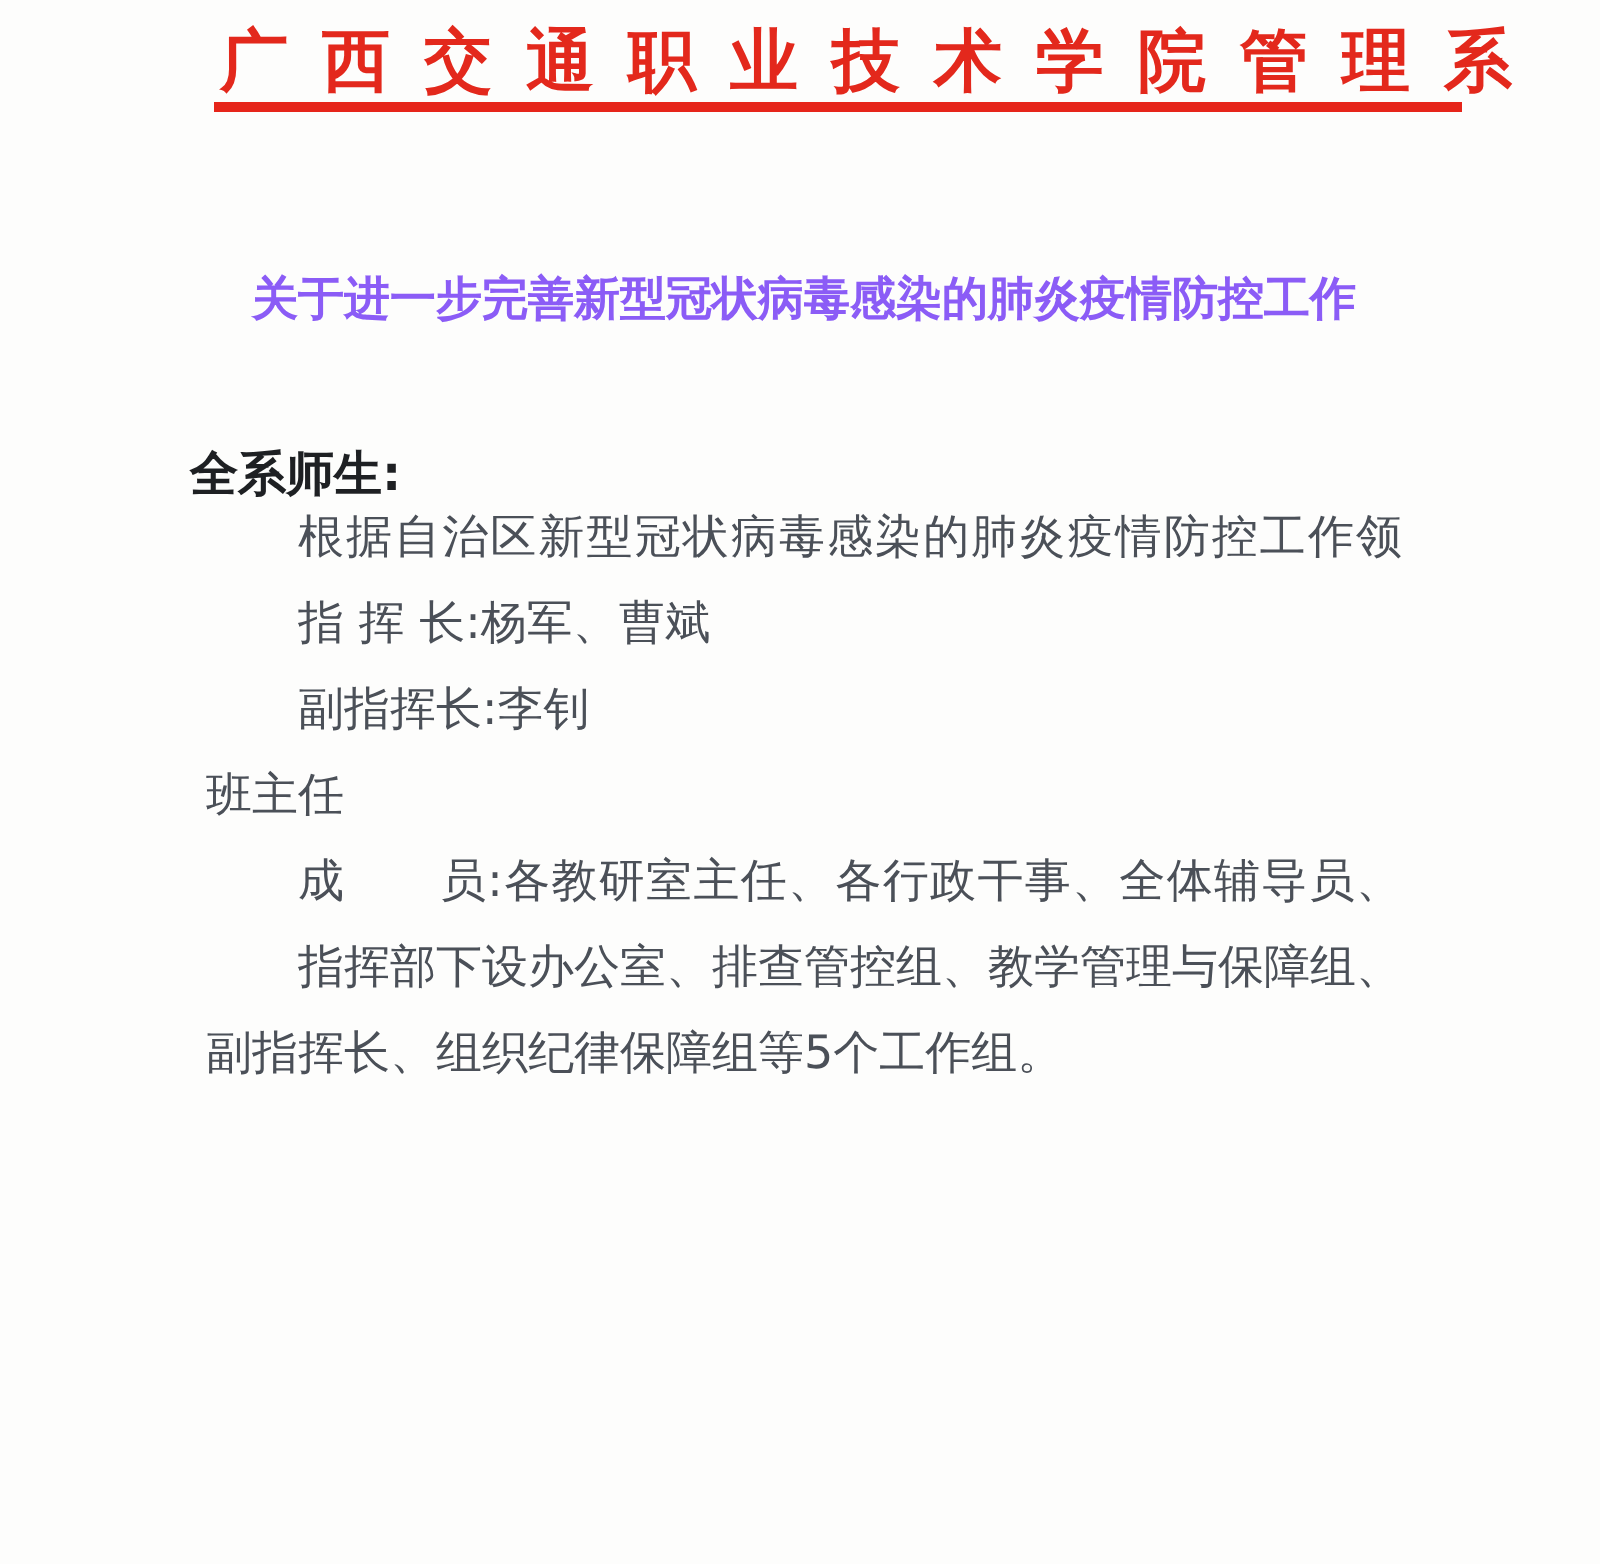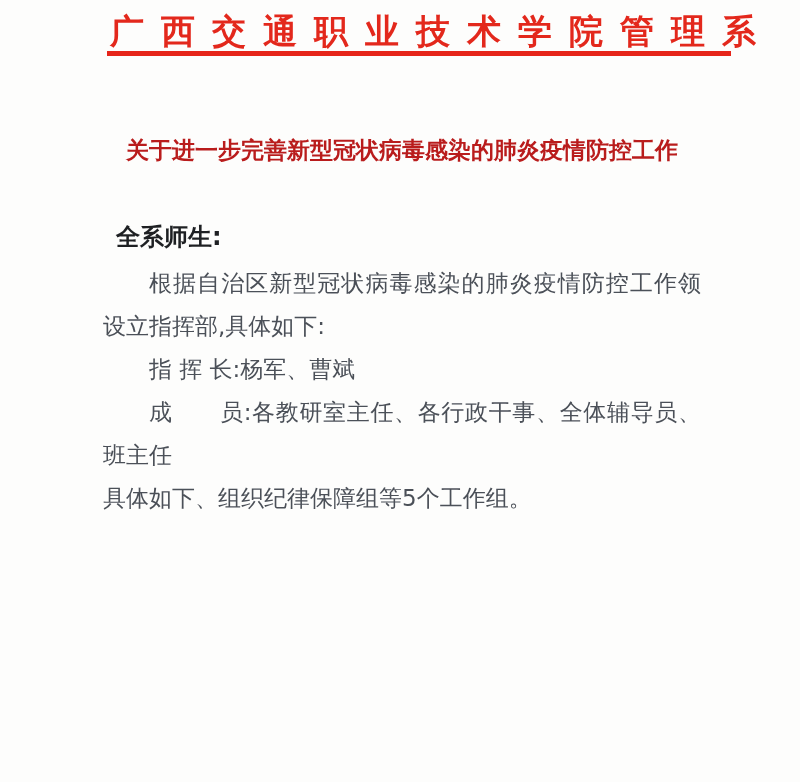--- a/index.html
+++ b/index.html
@@ -34,39 +34,39 @@
   }
   
   .doc-title {
     position: absolute;
     top: 130px;
     left: 102px;
     width: 600px;
     text-align: center;
     font-size: 23px;
     font-weight: bold;
-    color: #b91c1c;
+    color: #8b5cf6;
     line-height: 41px;
   }
   .doc-title .title-line { display: block; }
   
   .salutation {
     position: absolute;
     top: 222px;
-    left: 116px;
+    left: 95px;
     font-size: 24px;
     line-height: 30px;
     font-weight: bold;
     color: #1e2023;
     white-space: nowrap;
   }
   
   .body-block {
     position: absolute;
-    top: 262px;
+    top: 248px;
     left: 103px;
     width: 598px;
     font-size: 23px;
     color: #4b5058;
   }
   .body-block .line {
     height: 43px;
     line-height: 43px;
   }
   .body-block .line.indent { padding-left: 46px; }
@@ -87,20 +87,21 @@
 
   <h1 class="doc-title">
     <span class="title-line">关于进一步完善新型冠状病毒感染的肺炎疫情防控工作</span>
   </h1>
 
   <div class="salutation">全系师生:</div>
 
   <div class="body-block">
 
   <div class="line indent just">根据自治区新型冠状病毒感染的肺炎疫情防控工作领</div>
-      <div class="line">设立指挥部,具体如下:</div>
       <div class="line indent">指 挥 长:杨军、曹斌</div>
+      <div class="line indent">副指挥长:李钊</div>
+      <div class="line">班主任</div>
       <div class="line indent just">成　　员:各教研室主任、各行政干事、全体辅导员、</div>
-      <div class="line">班主任</div>
-      <div class="line">具体如下、组织纪律保障组等5个工作组。</div>
+      <div class="line indent just">指挥部下设办公室、排查管控组、教学管理与保障组、</div>
+      <div class="line">副指挥长、组织纪律保障组等5个工作组。</div>
     </div>
 
 </div>
 
 </body></html>

